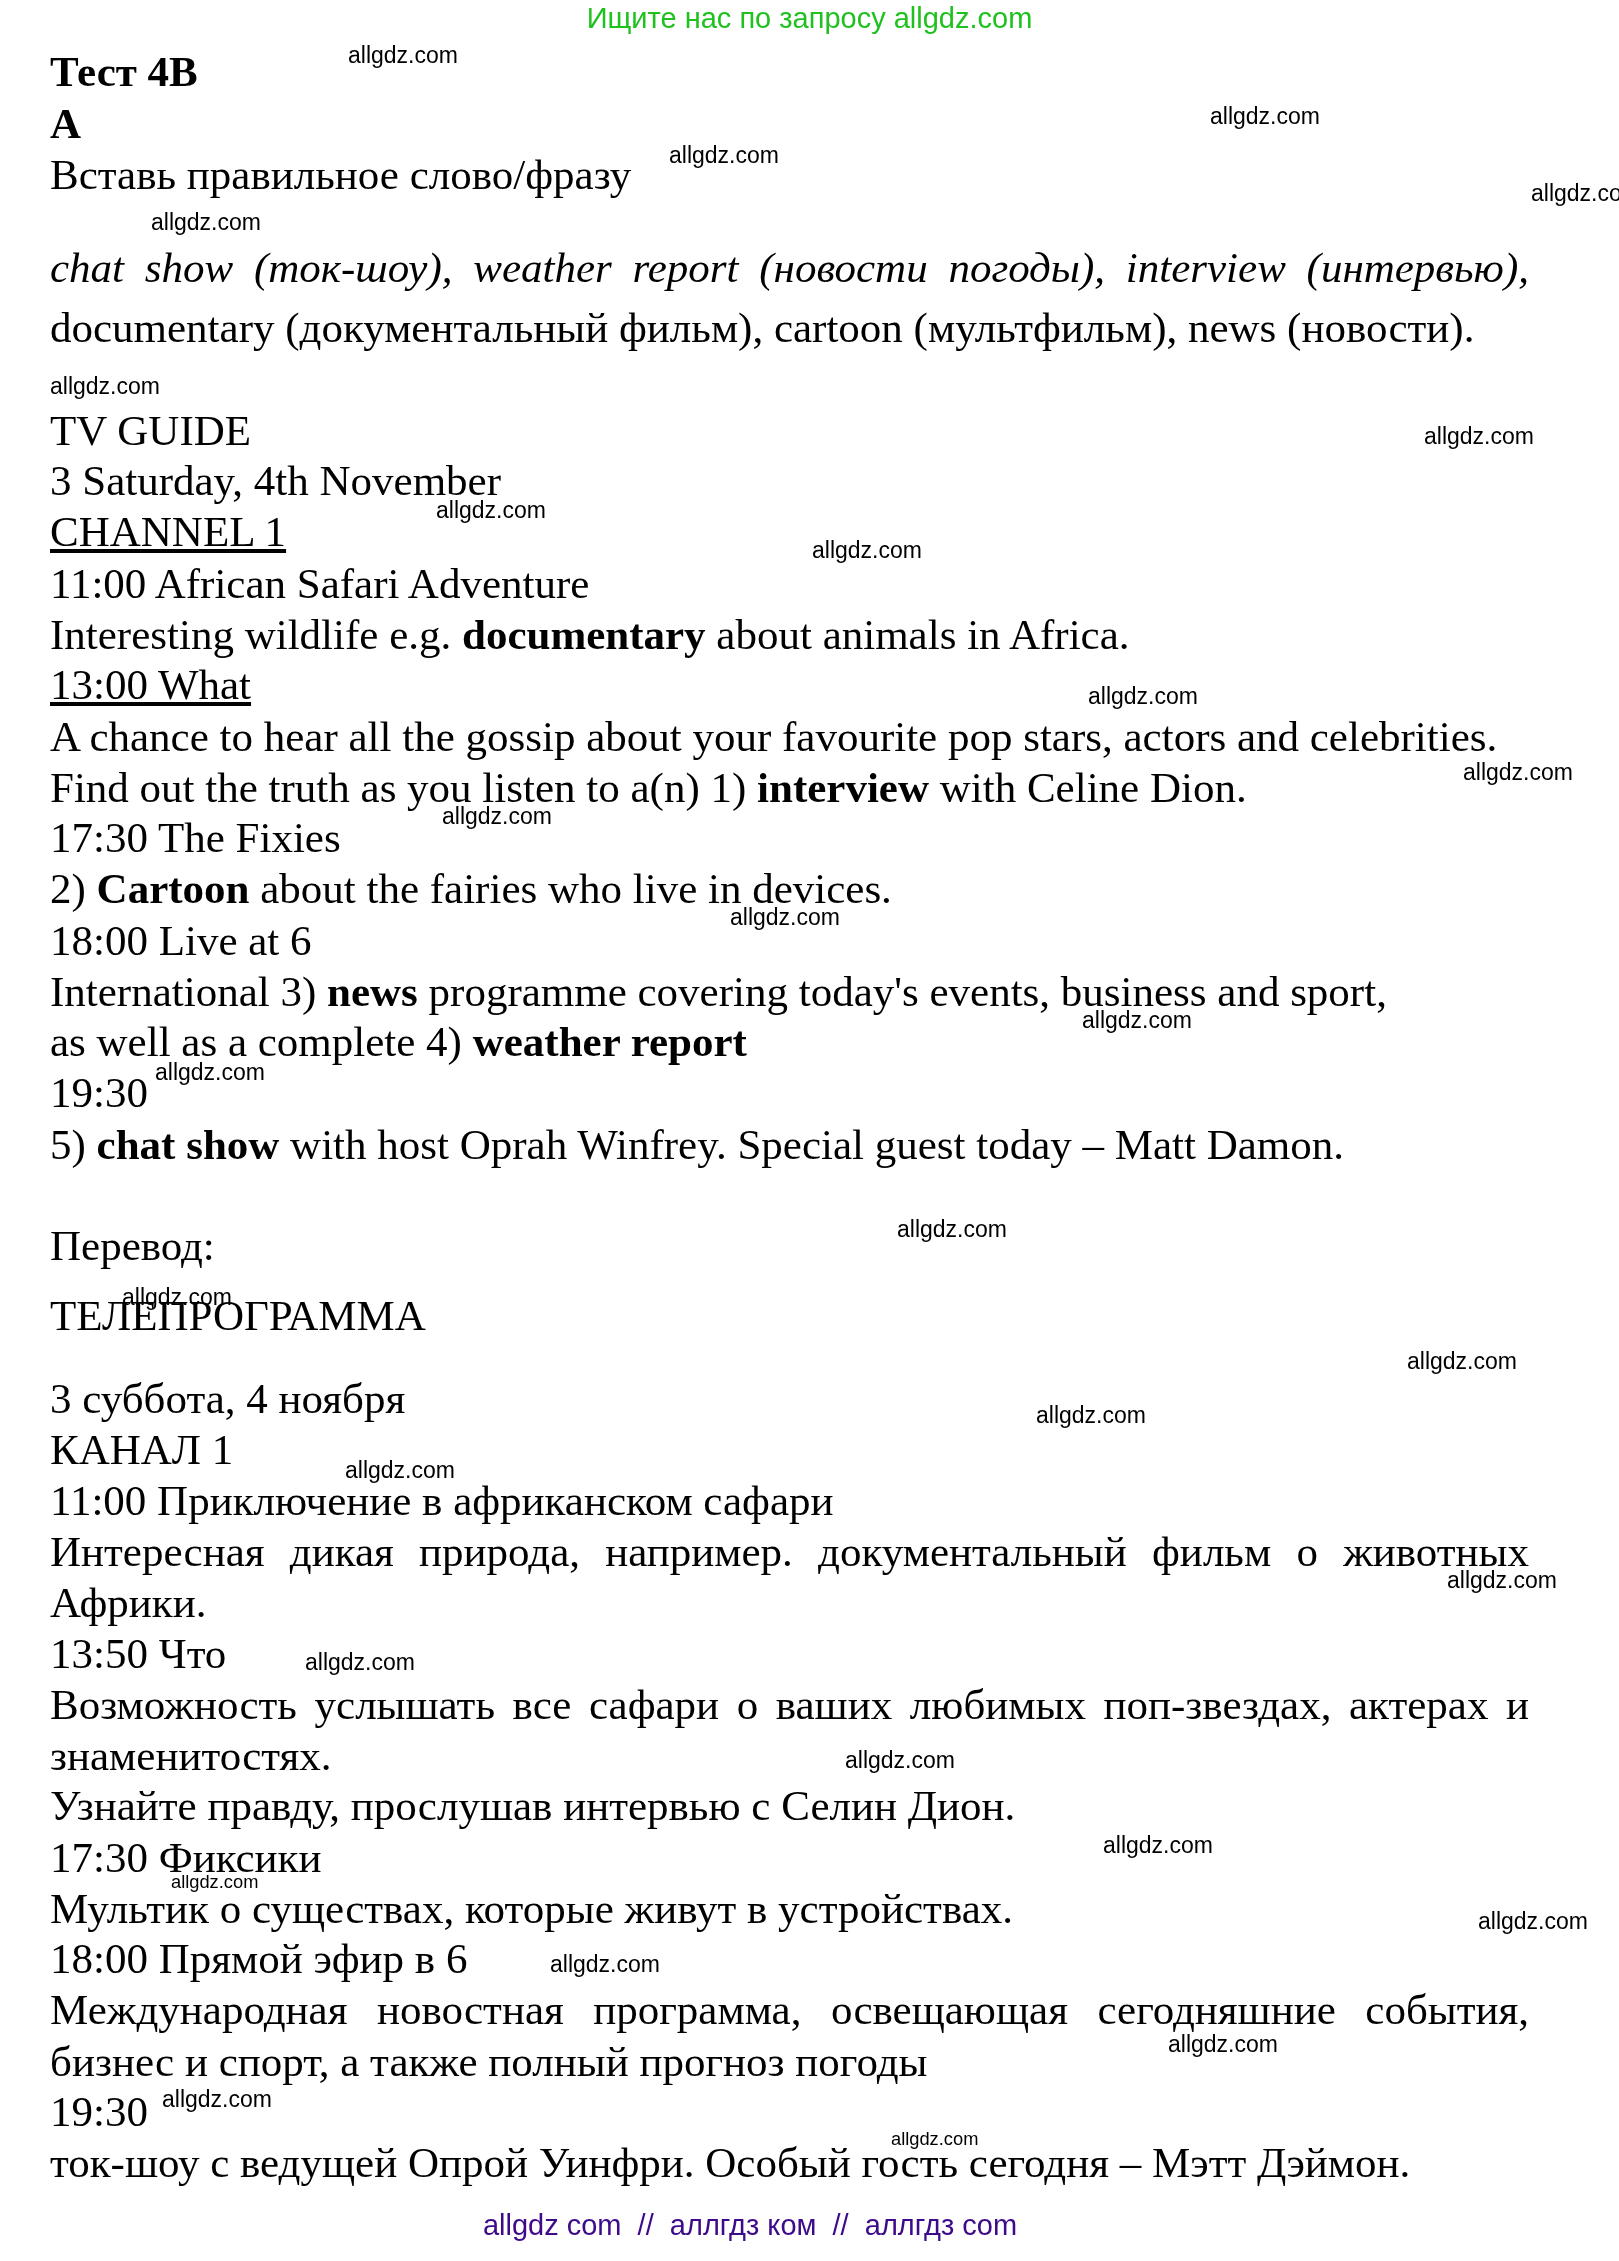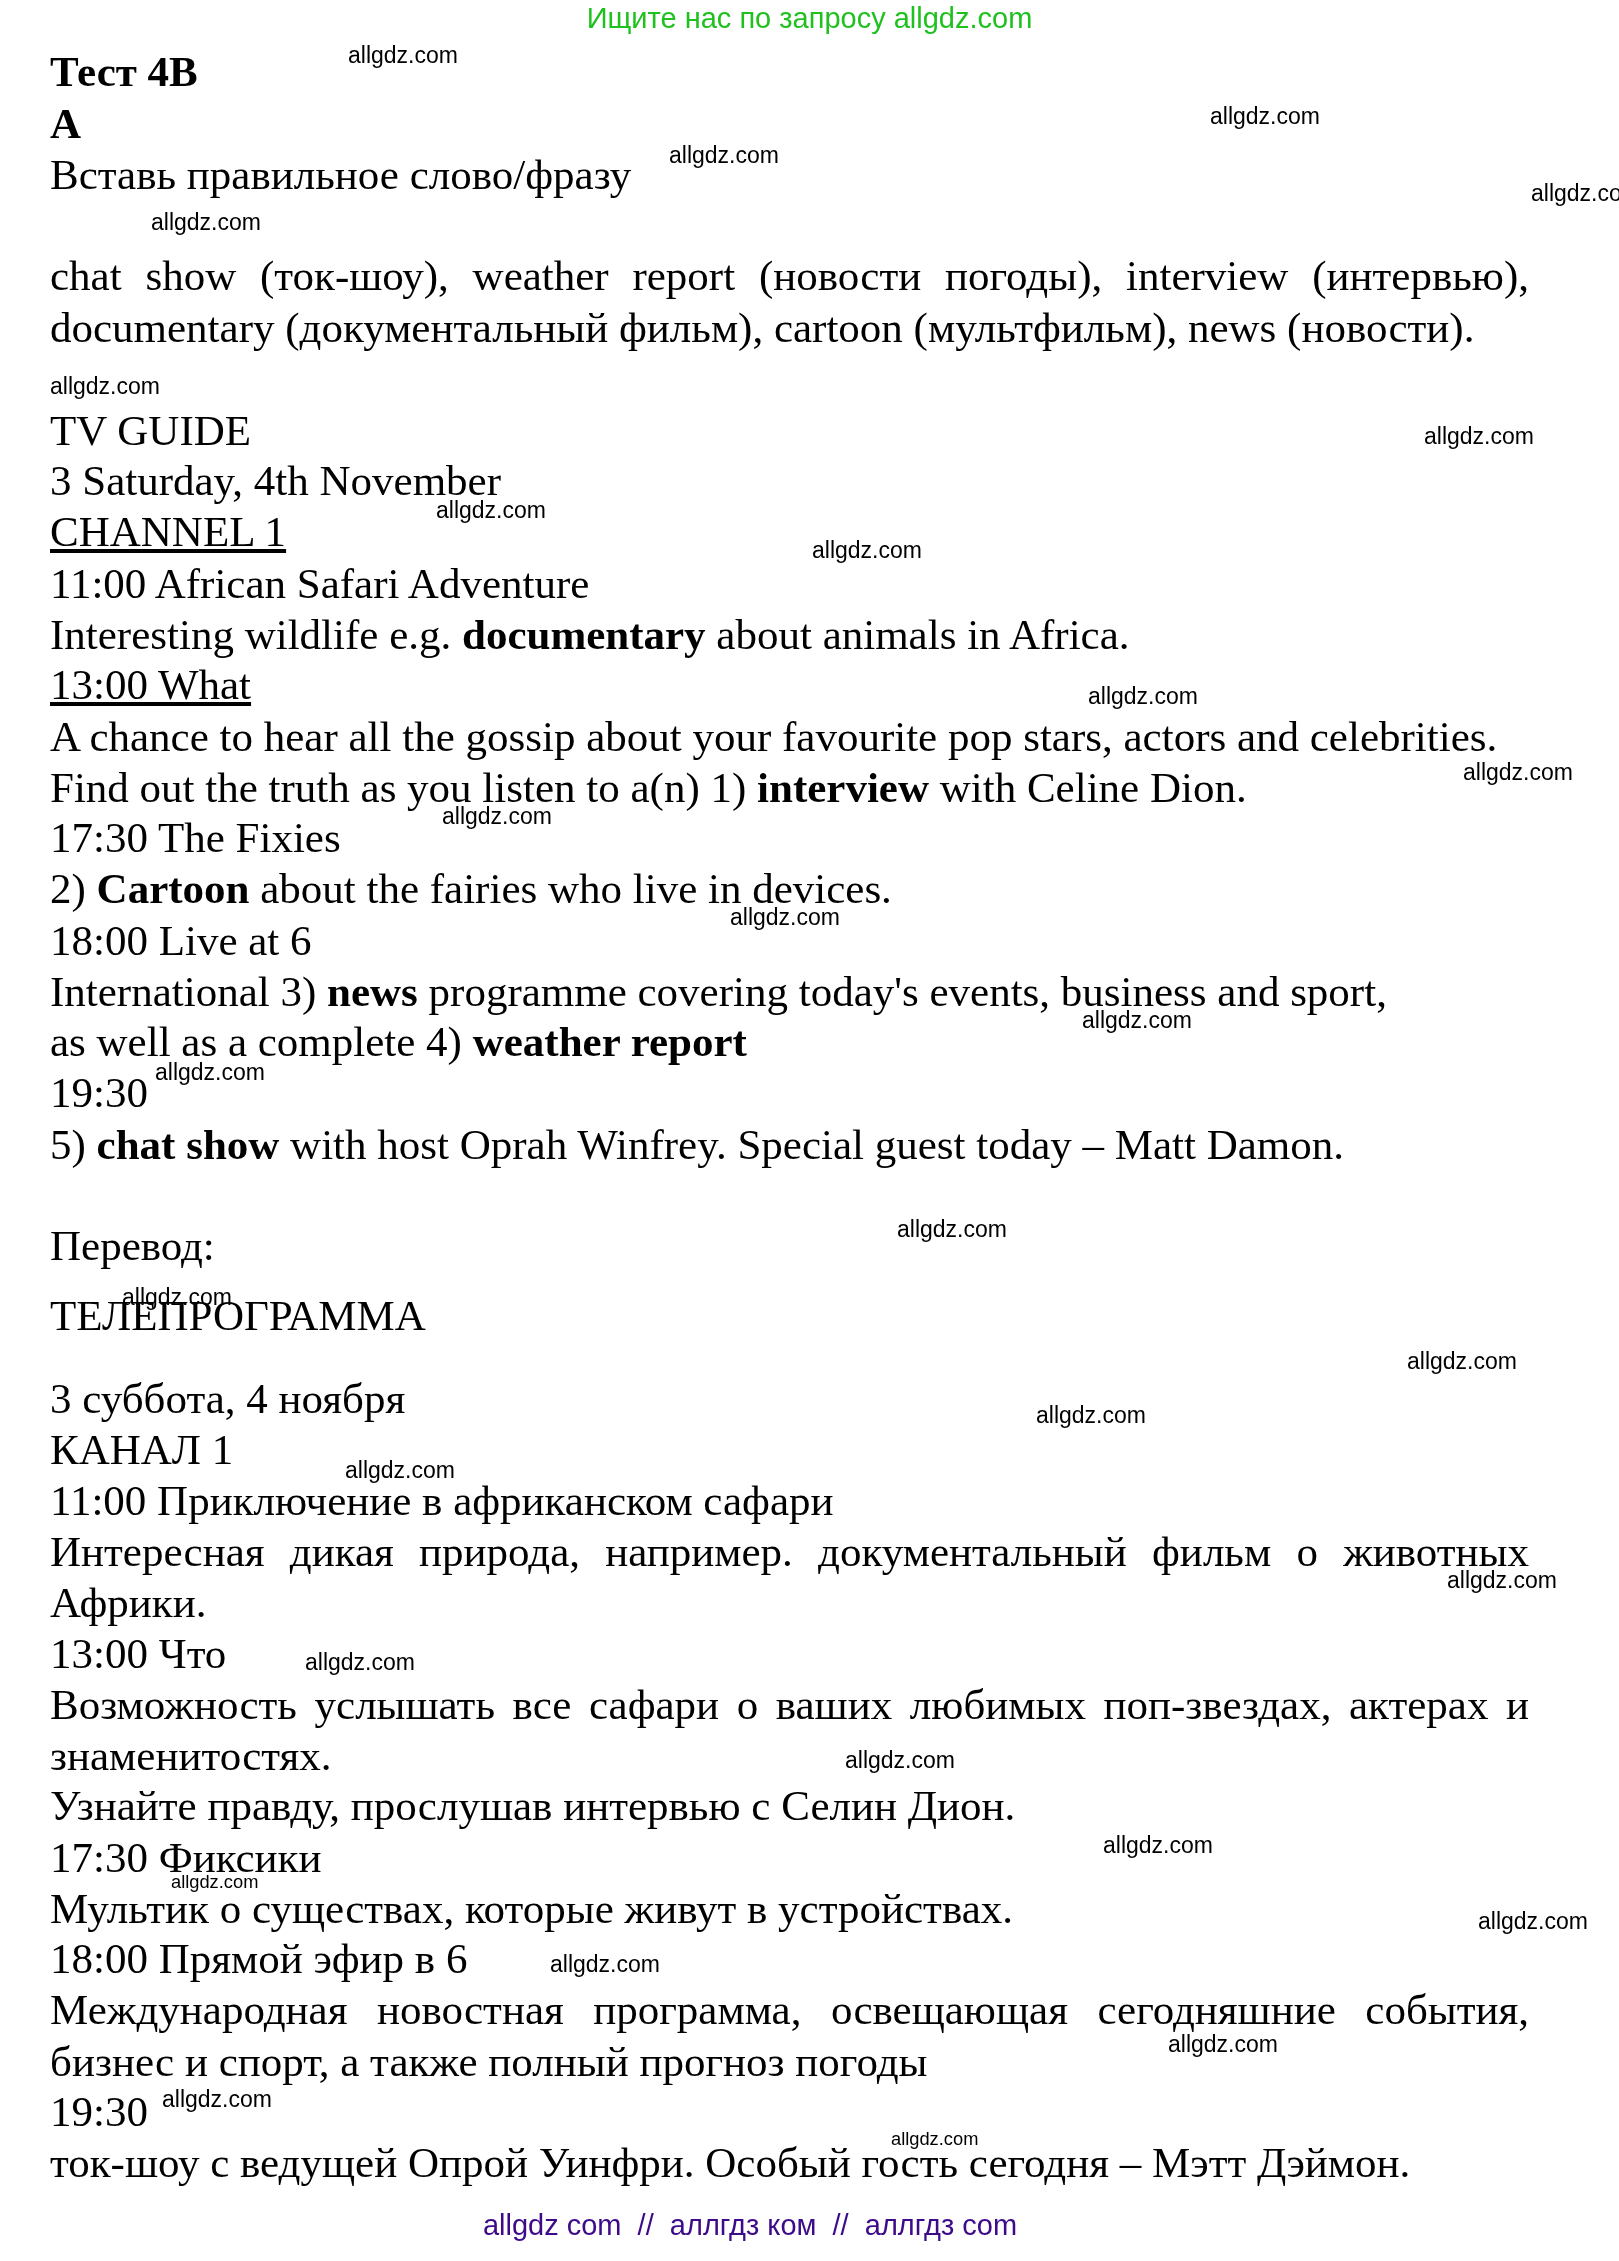--- a/index.html
+++ b/index.html
@@ -13,21 +13,21 @@
 </style>
 </head>
 <body>
 
 <div class="top-banner">Ищите нас по запросу allgdz.com</div>
 
 <div class="line bold" style="top:50px;">Тест 4В</div>
 <div class="line bold" style="top:102px;">A</div>
 <div class="line" style="top:153px;">Вставь правильное слово/фразу</div>
 
-<div class="line justify" style="top:254px;">chat show (ток-шоу), weather report (новости погоды), interview (интервью),</div>
+<div class="line justify" style="top:246px;font-style:italic;">chat show (ток-шоу), weather report (новости погоды), interview (интервью),</div>
 <div class="line" style="top:306px;">documentary (документальный фильм), cartoon (мультфильм), news (новости).</div>
 
 <div class="line" style="top:409px;">TV GUIDE</div>
 <div class="line" style="top:459px;">3 Saturday, 4th November</div>
 <div class="line" style="top:510px;text-decoration:underline;">CHANNEL 1</div>
 <div class="line" style="top:562px;">11:00 African Safari Adventure</div>
 <div class="line" style="top:613px;"><span>Interesting wildlife e.g. </span><b>documentary</b><span> about animals in Africa.</span></div>
 <div class="line" style="top:663px;text-decoration:underline;">13:00 What</div>
 <div class="line" style="top:715px;">A chance to hear all the gossip about your favourite pop stars, actors and celebrities.</div>
 <div class="line" style="top:766px;"><span>Find out the truth as you listen to a(n) 1) </span><b>interview</b><span> with Celine Dion.</span></div>
@@ -39,21 +39,21 @@
 <div class="line" style="top:1071px;">19:30</div>
 <div class="line" style="top:1123px;"><span>5) </span><b>chat show</b><span> with host Oprah Winfrey. Special guest today – Matt Damon.</span></div>
 
 <div class="line" style="top:1224px;">Перевод:</div>
 <div class="line" style="top:1294px;">ТЕЛЕПРОГРАММА</div>
 <div class="line" style="top:1377px;">3 суббота, 4 ноября</div>
 <div class="line" style="top:1428px;">КАНАЛ 1</div>
 <div class="line" style="top:1479px;">11:00 Приключение в африканском сафари</div>
 <div class="line justify" style="top:1530px;">Интересная дикая природа, например. документальный фильм о животных</div>
 <div class="line" style="top:1581px;">Африки.</div>
-<div class="line" style="top:1632px;">13:00 Что</div>
+<div class="line" style="top:1632px;">13:50 Что</div>
 <div class="line justify" style="top:1683px;">Возможность услышать все сафари о ваших любимых поп-звездах, актерах и</div>
 <div class="line" style="top:1734px;">знаменитостях.</div>
 <div class="line" style="top:1784px;">Узнайте правду, прослушав  интервью с Селин Дион.</div>
 <div class="line" style="top:1836px;">17:30 Фиксики</div>
 <div class="line" style="top:1887px;text-align:center;">Мультик о существах, которые живут в устройствах.</div>
 <div class="line" style="top:1937px;">18:00 Прямой эфир в 6</div>
 <div class="line justify" style="top:1988px;">Международная новостная программа, освещающая сегодняшние события,</div>
 <div class="line" style="top:2040px;">бизнес и спорт, а также полный прогноз погоды</div>
 <div class="line" style="top:2090px;">19:30</div>
 <div class="line" style="top:2141px;">ток-шоу с ведущей Опрой Уинфри. Особый гость сегодня – Мэтт Дэймон.</div>

